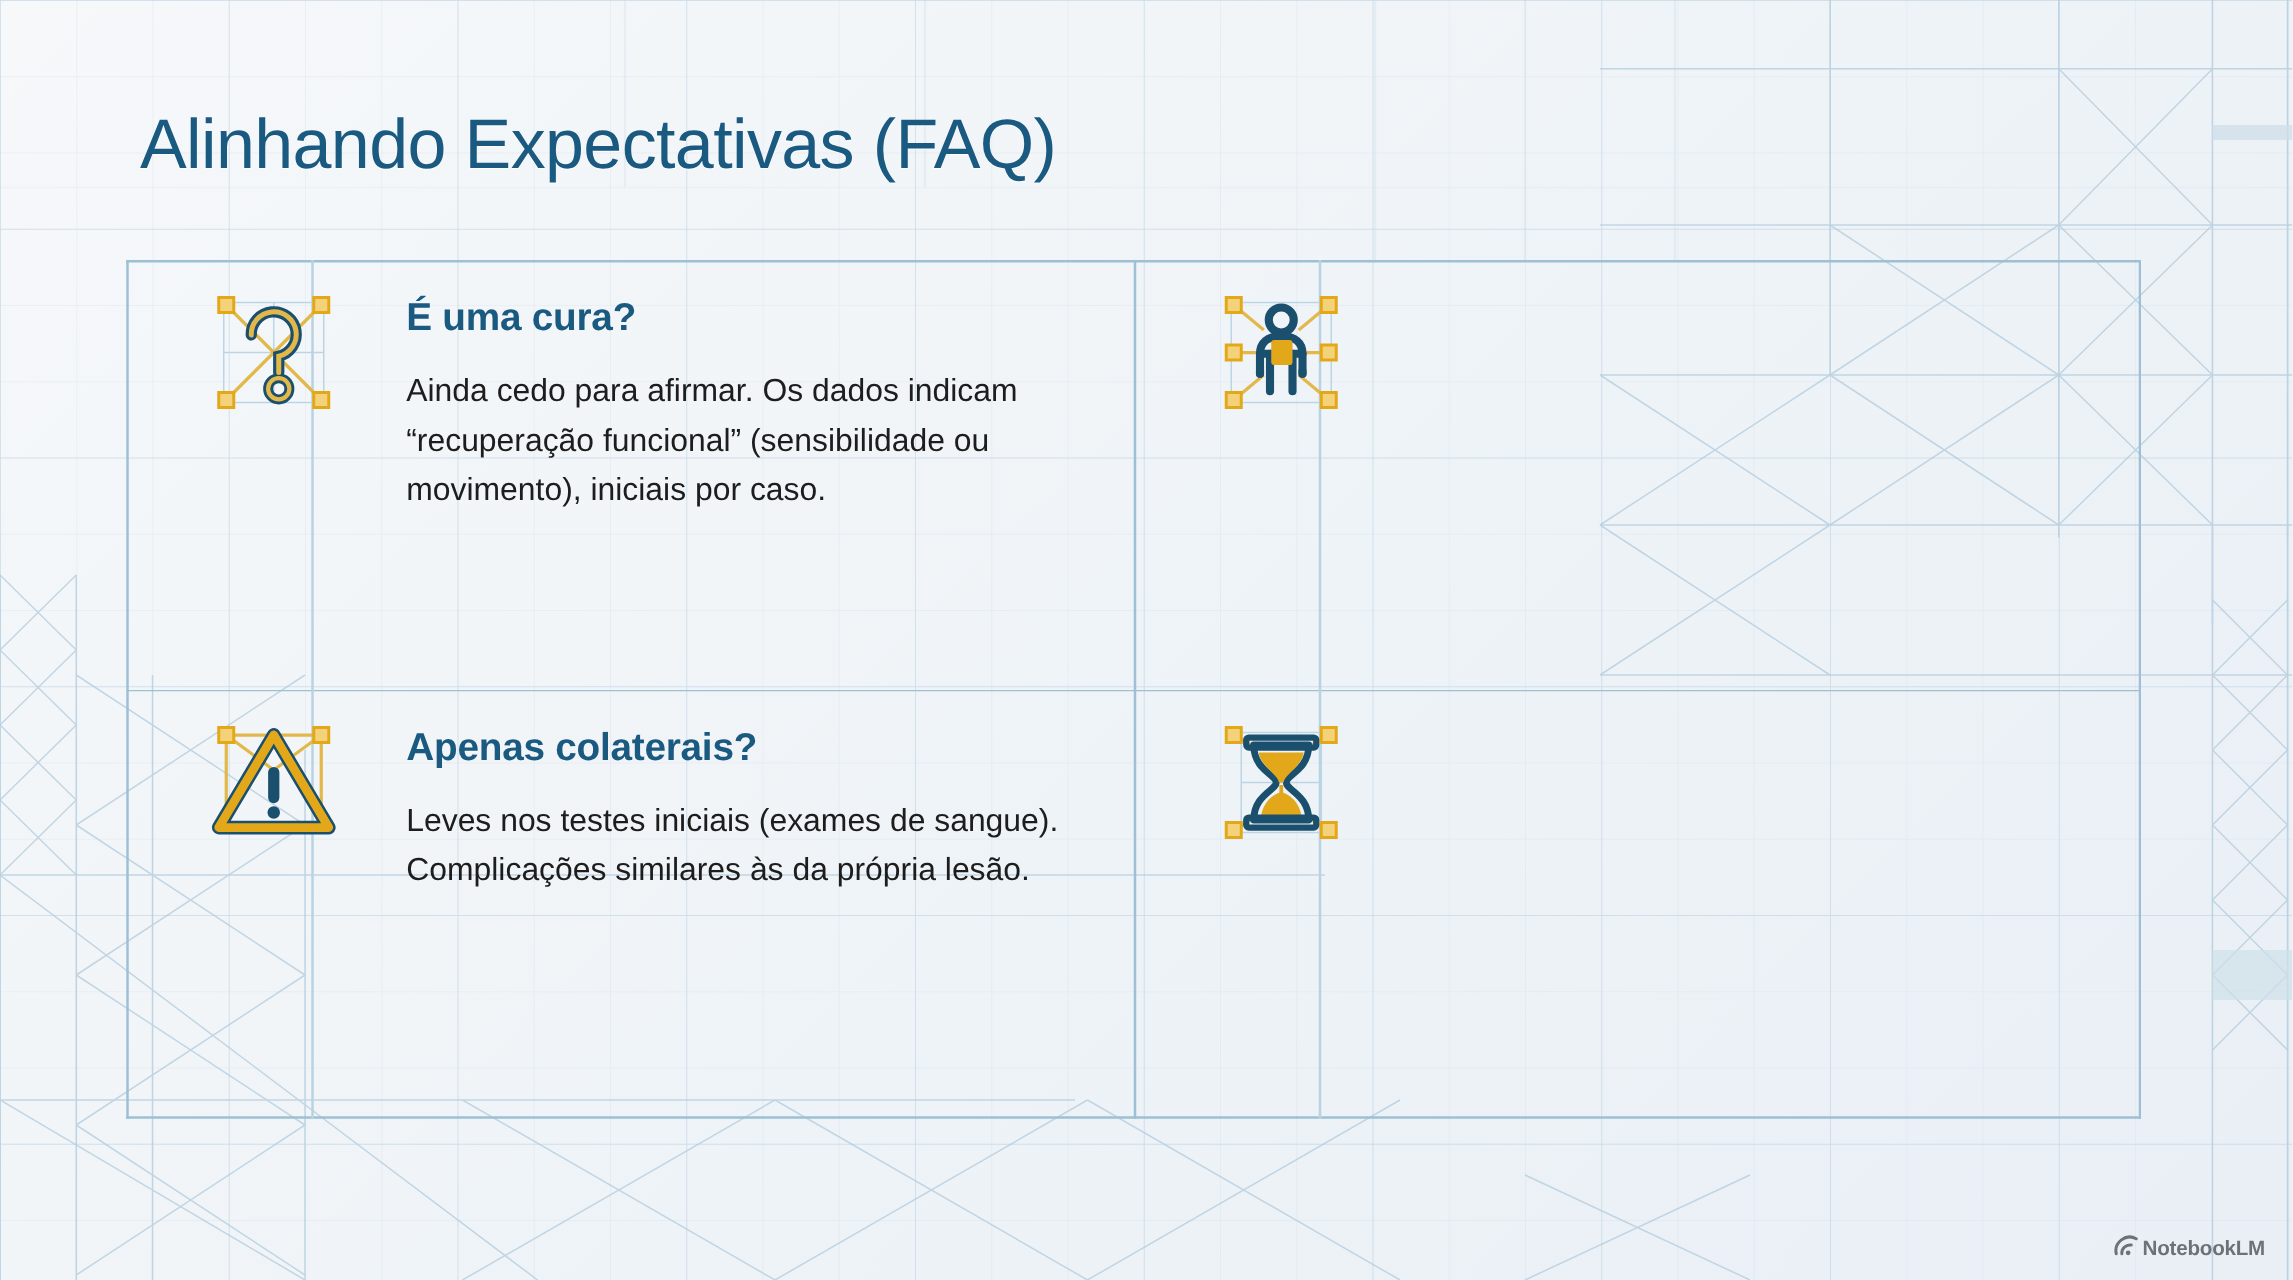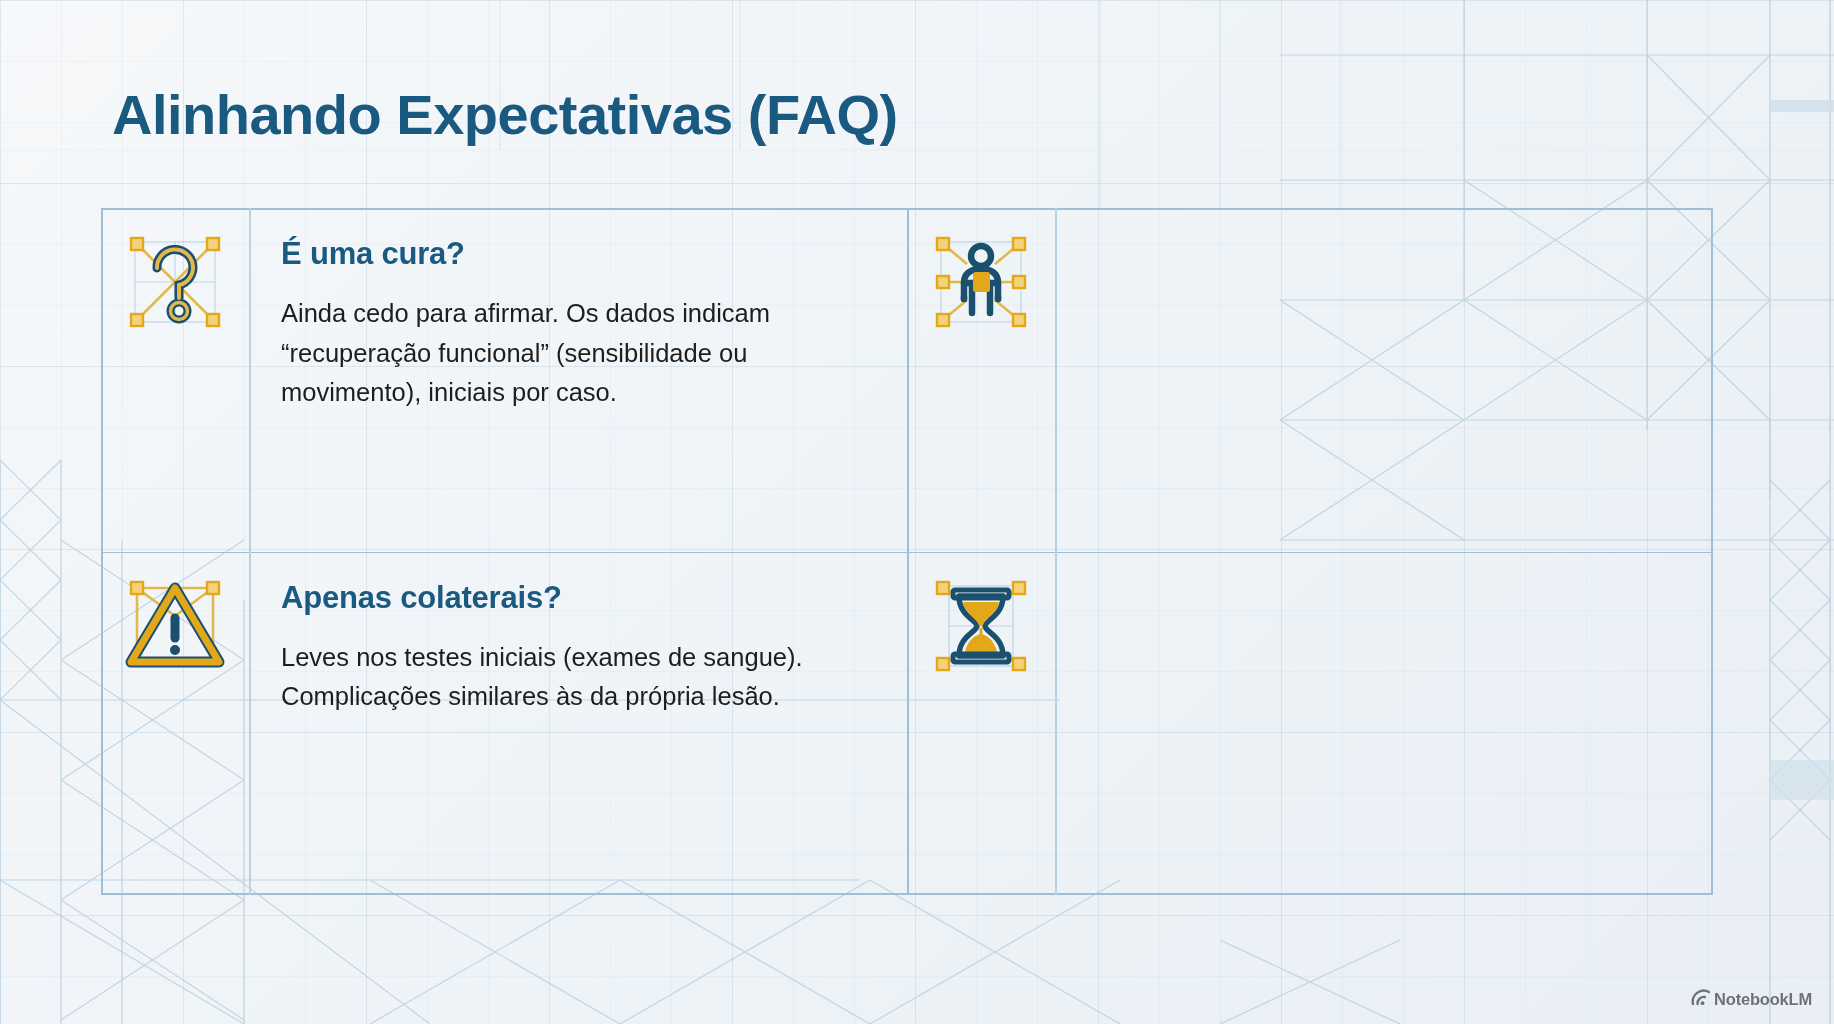--- a/index.html
+++ b/index.html
@@ -33,21 +33,21 @@
     height: 1024px;
     pointer-events: none;
   }
 
   
   #page-title {
     position: absolute;
     left: 112px;
     top: 82px;
     font-size: 56px;
-    font-weight: 700;
+    font-weight: 400;
     letter-spacing: -0.5px;
     color: #1b5a80;
     text-shadow: 0 1px 0 rgba(255,255,255,0.8);
     white-space: nowrap;
     text-align: center;
   }
 
   
   #faq-grid {
     position: absolute;
@@ -73,20 +73,21 @@
   }
   .faq-row.row-0 { top: 0; }
   .faq-row.row-1 { top: 50%; }
 
   .faq-cell {
     width: 50%;
     height: 100%;
     display: flex;
     align-items: flex-start;
     position: relative;
+    padding-left: 44px;
   }
 
   .icon-box {
     width: 148px;
     min-width: 148px;
     height: 100%;
     display: flex;
     align-items: flex-start;
     justify-content: center;
     padding-top: 18px;

